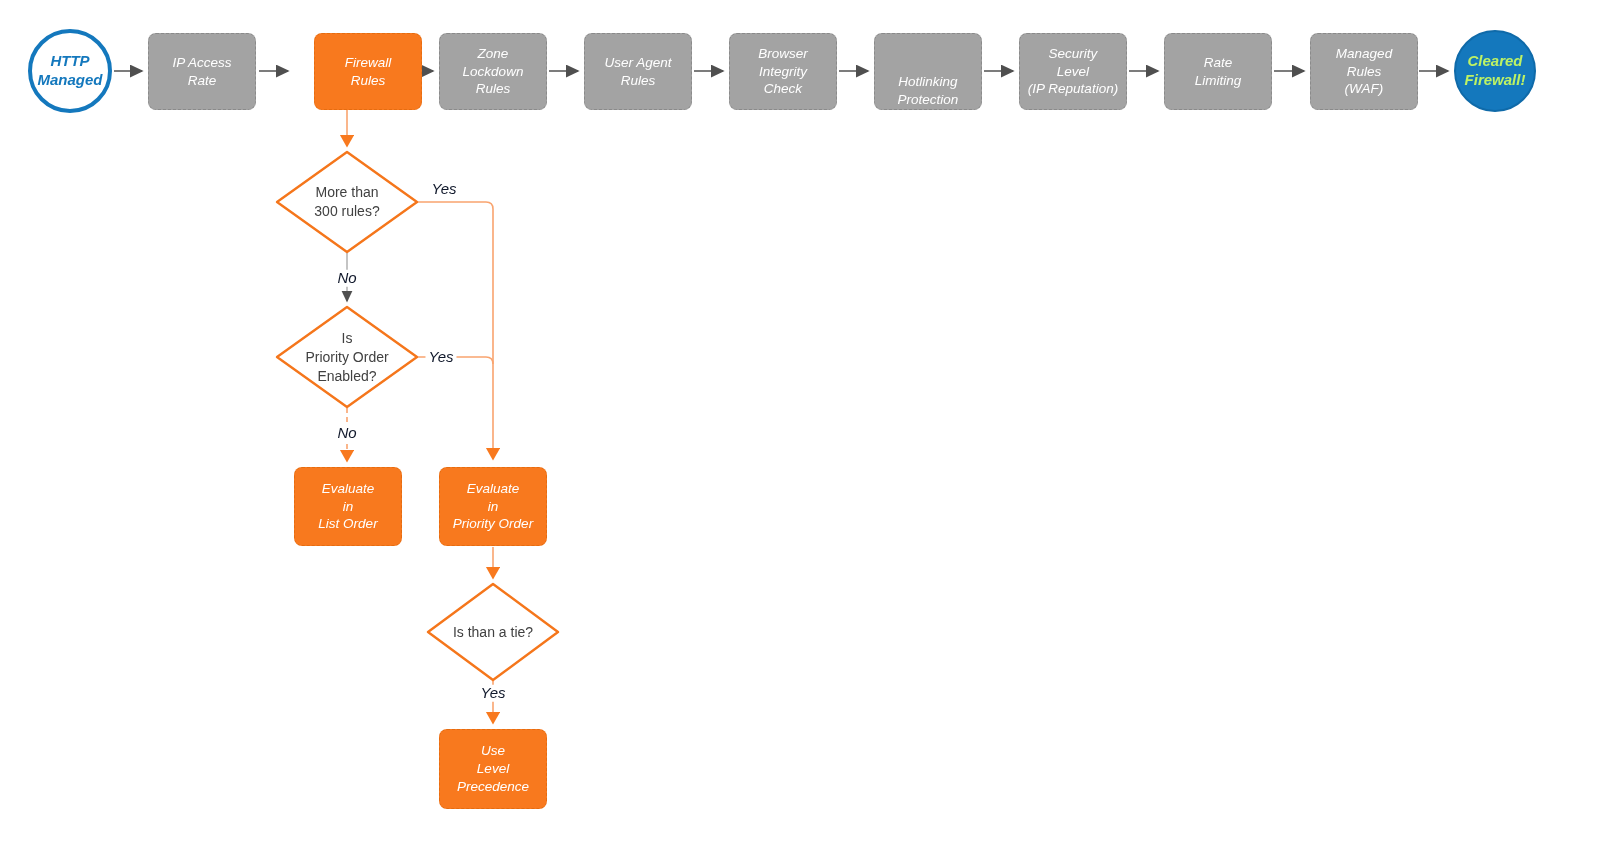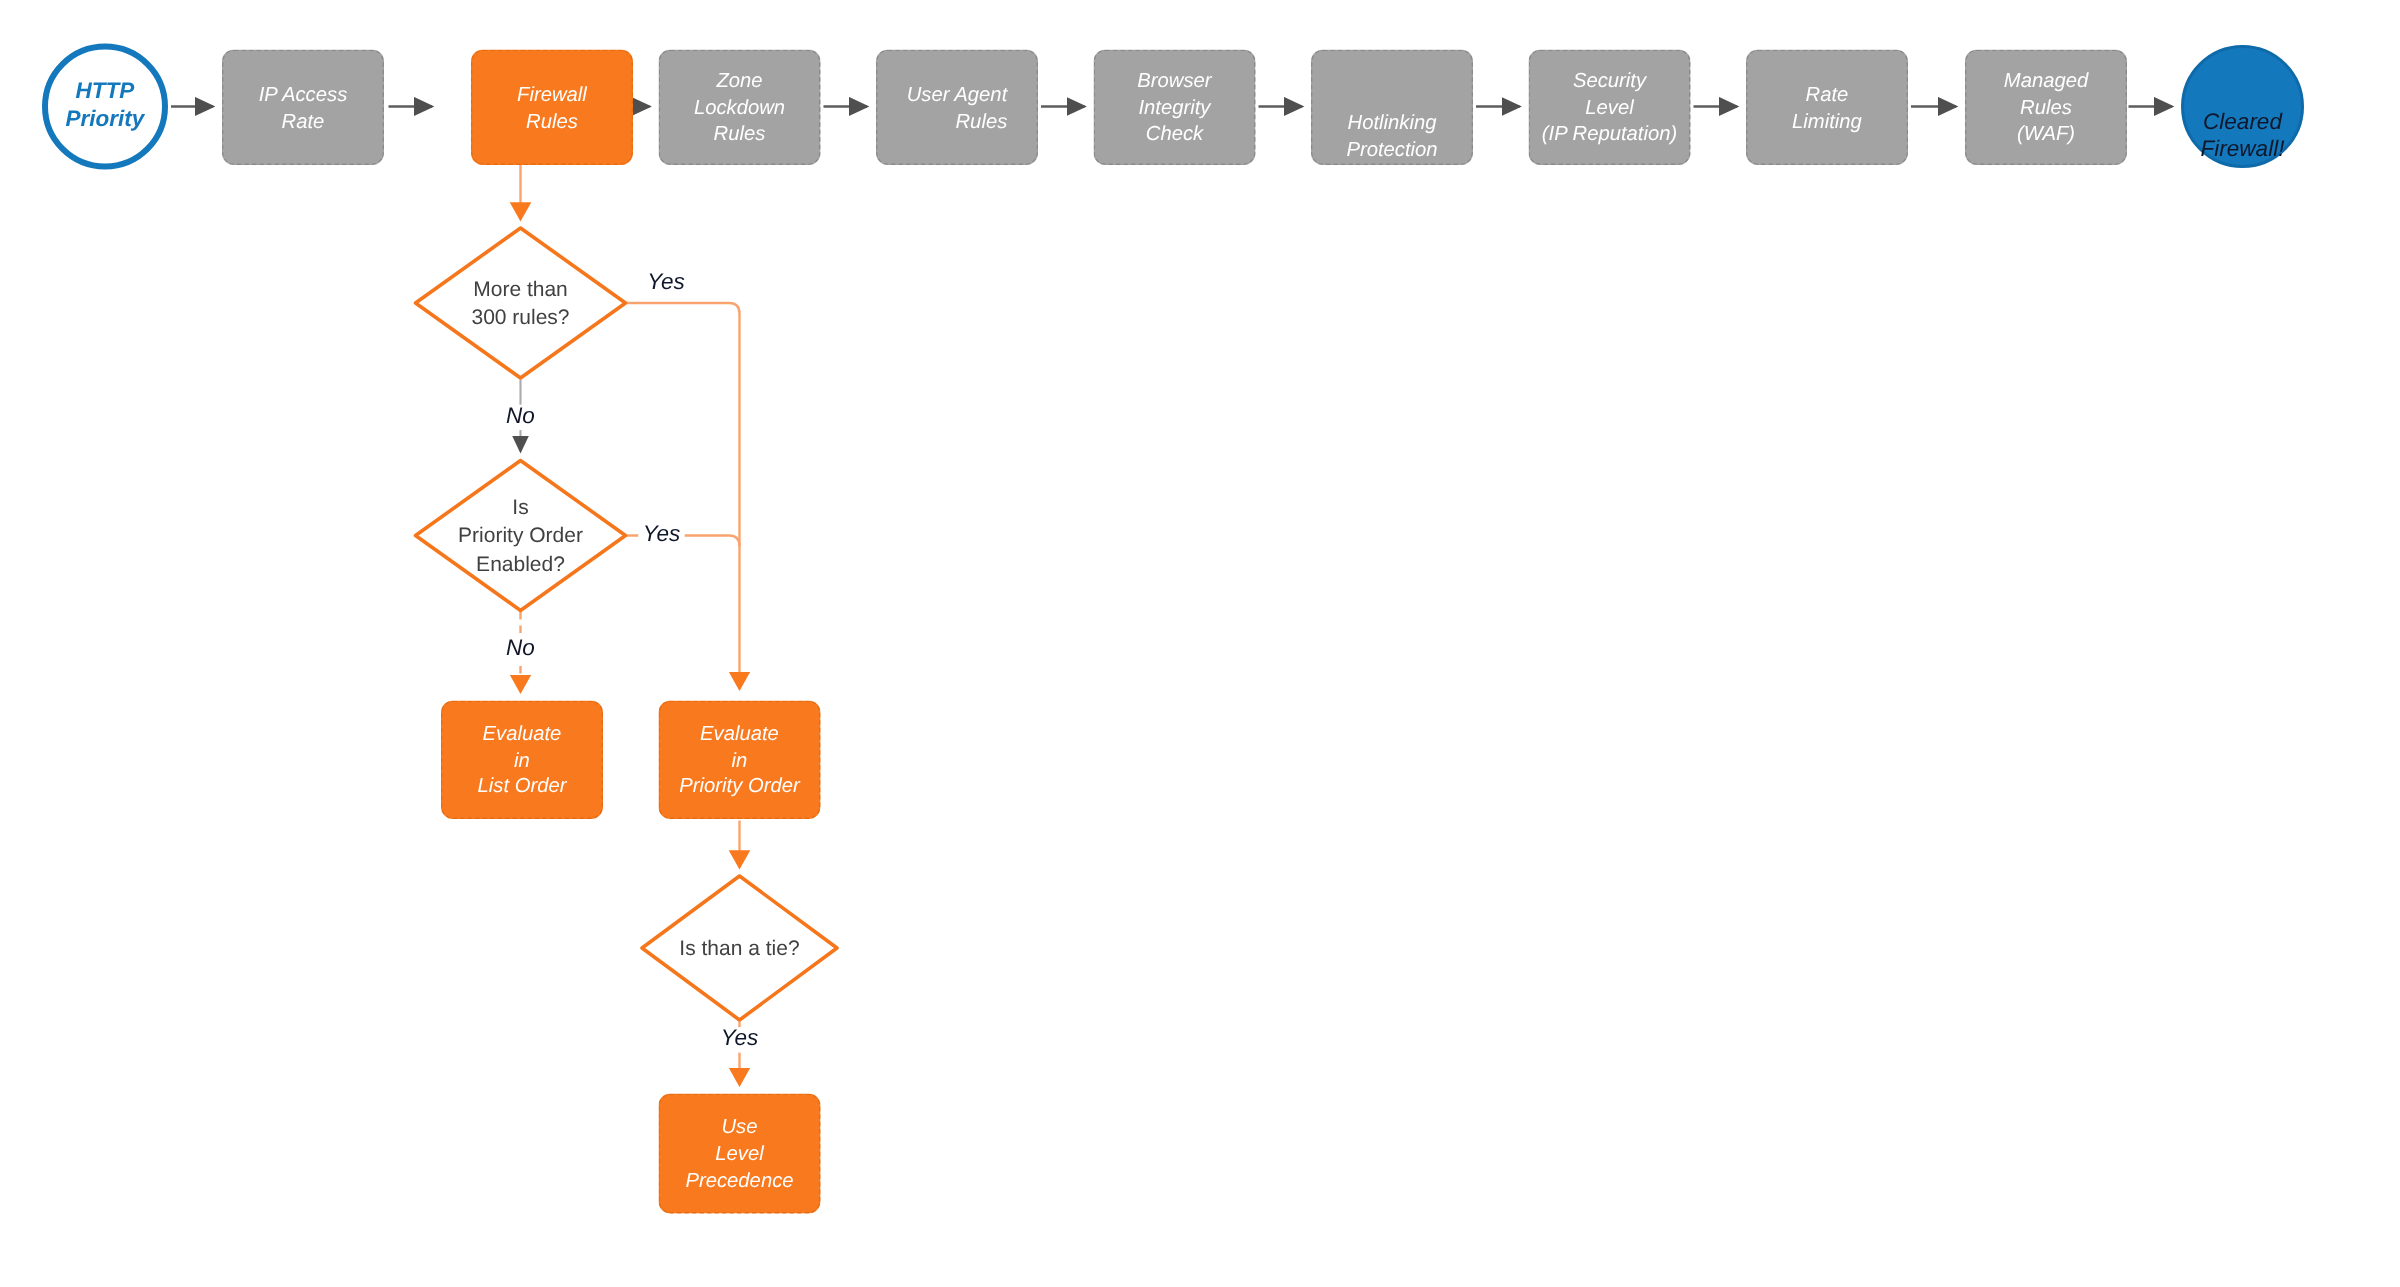--- a/index.html
+++ b/index.html
@@ -17,22 +17,22 @@
 
   .circle-start {
     width: 84px; height: 84px; border-radius: 50%;
     background: #ffffff; border: 4px solid #1478BD;
     color: #1478BD; font-weight: bold; font-style: italic;
     font-size: 15px; line-height: 1.25;
   }
   .circle-end {
     width: 82px; height: 82px; border-radius: 50%;
     background: #1478BD; border: 2px solid #0f6aa9;
-    color: #0f172a; font-weight: normal; font-style: italic;
-    font-size: 15px; line-height: 1.25; align-items: flex-end;
+    color: #bef264; font-weight: bold; font-style: italic;
+    font-size: 15px; line-height: 1.25;
   }
   .box {
     width: 108px; height: 77px; border-radius: 8px;
     background: #A3A3A3; border: 1px dashed #8a8a8a;
     color: #ffffff; font-style: italic; font-size: 13.5px; line-height: 1.32;
   }
   .box.orange {
     background: #F8791E; border: 1px dashed #e56c10;
   }
   .diamond-text {
@@ -85,37 +85,37 @@
     <line x1="493" y1="547" x2="493" y2="578" stroke="#F9A46F" stroke-width="1.6" marker-end="url(#aOrange)"></line>
     <line x1="493" y1="681" x2="493" y2="723" stroke="#F9A46F" stroke-width="1.6" marker-end="url(#aOrange)"></line>
 
     <path d="M347,152 L417,202 L347,252 L277,202 Z" fill="#ffffff" stroke="#F5761B" stroke-width="2.4" stroke-linejoin="round"></path>
     <path d="M347,307 L417,357 L347,407 L277,357 Z" fill="#ffffff" stroke="#F5761B" stroke-width="2.4" stroke-linejoin="round"></path>
     <path d="M493,584 L558,632 L493,680 L428,632 Z" fill="#ffffff" stroke="#F5761B" stroke-width="2.4" stroke-linejoin="round"></path>
   </svg>
 
   <div class="node circle-start" style="left:28px; top:29px;">
     <span class="txt">HTTP
-Priority</span>
+Managed</span>
   </div>
 
   <div class="node box" style="left:148px; top:33px;">
     <span class="txt">IP Access
 Rate</span>
   </div>
   <div class="node box orange" style="left:294px; top:33px;margin-left:20px;">
     <span class="txt">Firewall
 Rules</span>
   </div>
   <div class="node box" style="left:439px; top:33px;">
     <span class="txt">Zone
 Lockdown
 Rules</span>
   </div>
-  <div class="node box" style="left:584px; top:33px;text-align:right;">
+  <div class="node box" style="left:584px; top:33px;">
     <span class="txt">User Agent
 Rules</span>
   </div>
   <div class="node box" style="left:729px; top:33px;">
     <span class="txt">Browser
 Integrity
 Check</span>
   </div>
   <div class="node box" style="left:874px; top:33px;align-items:flex-end;">
     <span class="txt">Hotlinking

